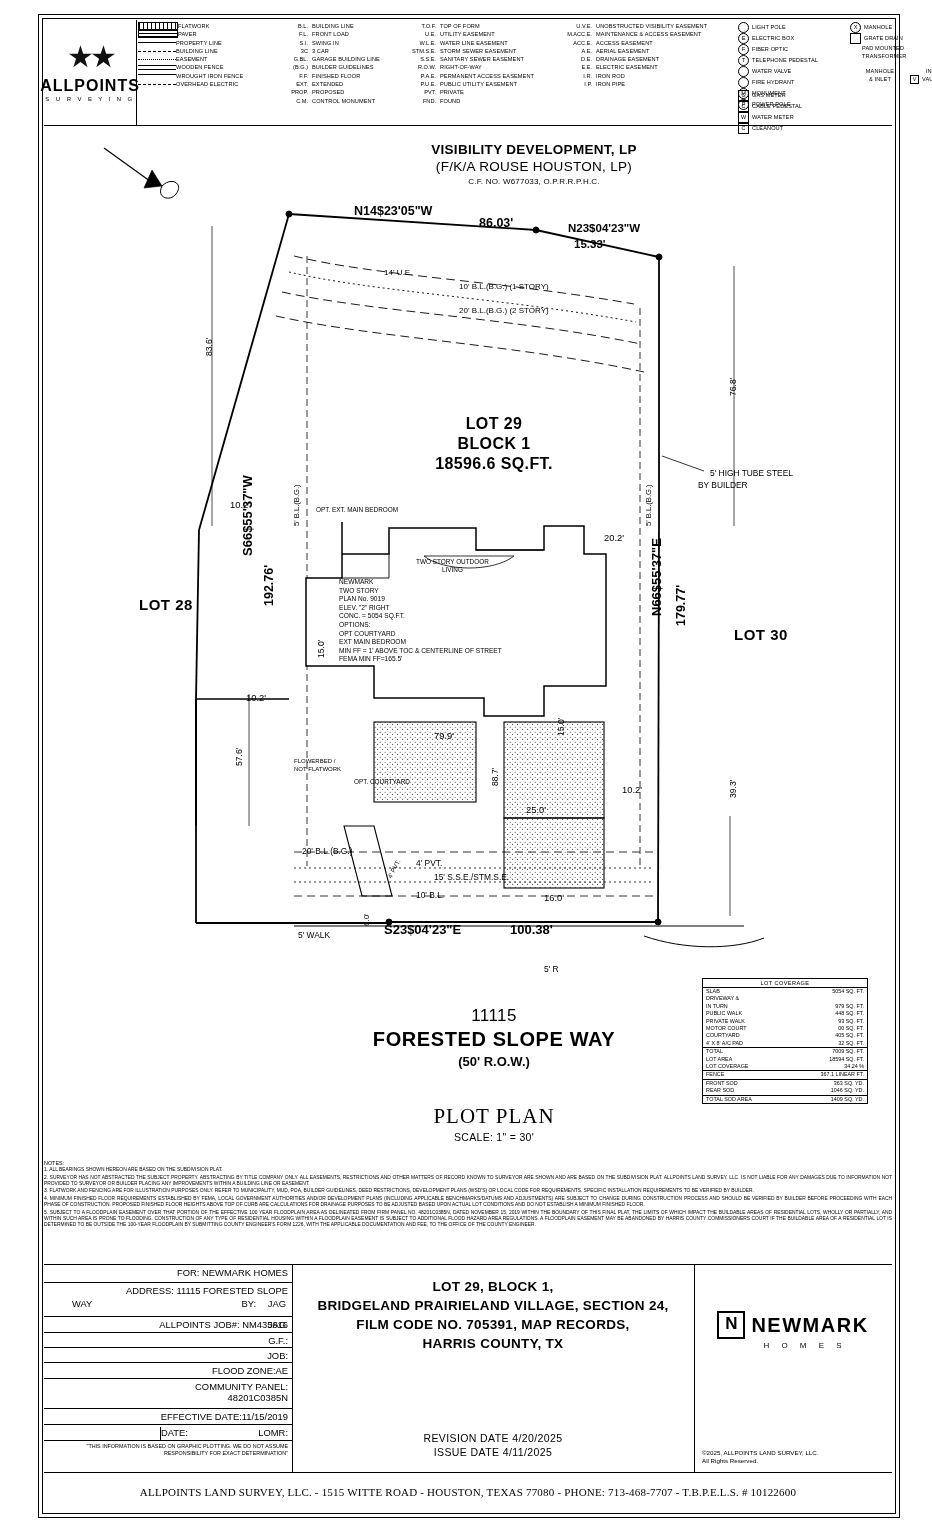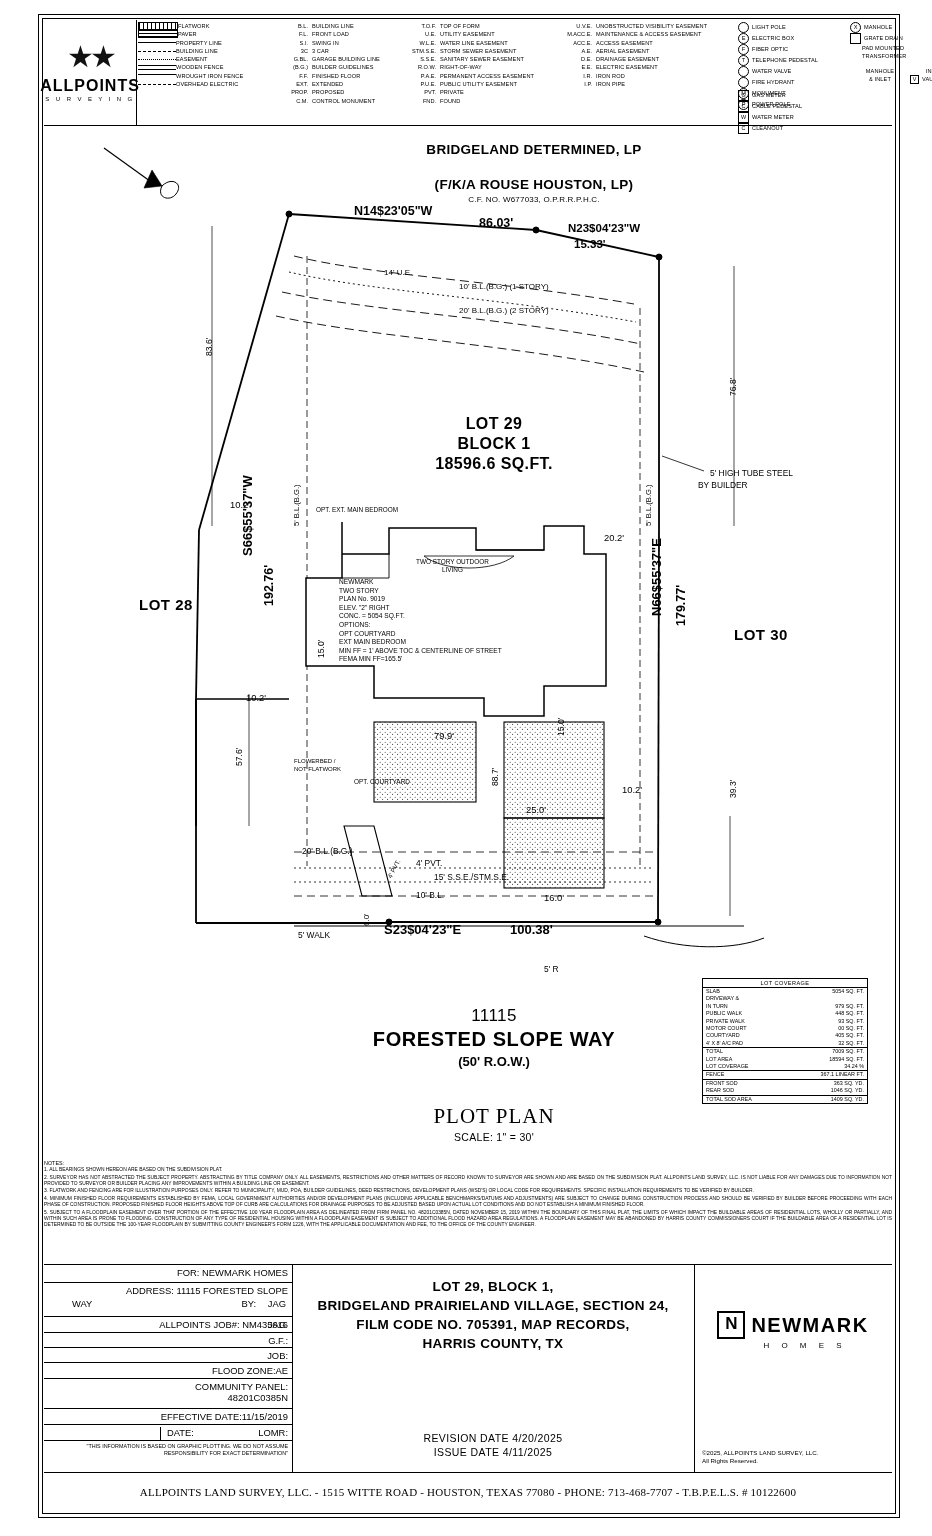--- a/index.html
+++ b/index.html
@@ -30,21 +30,21 @@
      font-size:5.6px;line-height:9px;vertical-align:middle;margin-right:3px;}
   .sqsym{display:inline-block;width:9px;height:9px;border:1px solid #000;text-align:center;
      font-size:5.4px;line-height:9px;vertical-align:middle;margin-right:3px;}
 
   
   .draw{position:absolute;left:44px;top:126px;width:848px;height:1030px;}
   .txt{position:absolute;white-space:nowrap;}
 
   .owner{position:absolute;left:290px;top:16px;width:400px;text-align:center;}
   .owner .o1{font-size:13.5px;font-weight:bold;letter-spacing:.3px;}
-  .owner .o2{font-size:13.5px;font-weight:bold;letter-spacing:.3px;margin-top:20px;}
+  .owner .o2{font-size:13.5px;font-weight:normal;letter-spacing:.3px;margin-top:2px;}
   .owner .o3{font-size:8px;margin-top:3px;letter-spacing:.2px;}
 
   .lotlabel{position:absolute;left:330px;top:288px;width:240px;text-align:center;}
   .lotlabel div{font-size:16px;font-weight:bold;letter-spacing:.4px;line-height:20px;}
 
   .lot28{position:absolute;left:95px;top:470px;font-size:15px;font-weight:bold;letter-spacing:.5px;}
   .lot30{position:absolute;left:690px;top:478px;font-size:15px;font-weight:bold;letter-spacing:.5px;margin-top:22px;}
 
   .bldg-note{position:absolute;left:295px;top:452px;font-size:6.6px;line-height:8.6px;}
   .bldg-note div{white-space:nowrap;}
@@ -430,21 +430,21 @@
       </g>
       <defs>
         <pattern id="dots" width="5" height="5" patternUnits="userSpaceOnUse">
           <circle cx="1.2" cy="1.2" r="0.55" fill="#444"></circle>
           <circle cx="3.6" cy="3.4" r="0.55" fill="#444"></circle>
         </pattern>
       </defs>
     </svg>
 
     <div class="owner">
-      <div class="o1">BRIDGELAND DETERMINED, LP</div>
+      <div class="o1">VISIBILITY DEVELOPMENT, LP</div>
       <div class="o2">(F/K/A ROUSE HOUSTON, LP)</div>
       <div class="o3">C.F. NO. W677033, O.P.R.R.P.H.C.</div>
     </div>
 
     <div class="txt" style="left:310px;top:78px;font-size:12.5px;font-weight:bold;">N14$23'05"W</div>
     <div class="txt" style="left:435px;top:90px;font-size:12.5px;font-weight:bold;">86.03'</div>
     <div class="txt" style="left:524px;top:96px;font-size:11.5px;font-weight:bold;">N23$04'23"W</div>
     <div class="txt" style="left:530px;top:112px;font-size:11.5px;font-weight:bold;">15.33'</div>
 
     <div class="txt" style="left:196px;top:430px;font-size:13px;font-weight:bold;transform:rotate(-90deg);transform-origin:left top;">S66$55'37"W</div>
@@ -628,21 +628,21 @@
       </div>
       <div class="row" style="height:30px;">
         <div>COMMUNITY PANEL:</div>
         <div>48201C0385N</div>
       </div>
       <div class="row" style="height:16px;">
         <span>EFFECTIVE DATE:</span><span>11/15/2019</span>
       </div>
       <div class="row" style="height:16px;">
         <span>LOMR:</span>
-        <span style="position:absolute;left:116px;top:2px;border-left:.8px solid #000;padding-left:6px;height:14px;">DATE:</span>
+        <span style="position:absolute;left:116px;top:2px;border-left:.8px solid #000;height:14px;">DATE:</span>
       </div>
       <div class="row nb disc" style="height:28px;">"THIS INFORMATION IS BASED ON GRAPHIC PLOTTING. WE DO NOT ASSUME RESPONSIBILITY FOR EXACT DETERMINATION"</div>
     </div>
 
     <div class="mid">
       <div class="legal">
         <div>LOT 29, BLOCK 1,</div>
         <div>BRIDGELAND PRAIRIELAND VILLAGE, SECTION 24,</div>
         <div>FILM CODE NO. 705391, MAP RECORDS,</div>
         <div>HARRIS COUNTY, TX</div>

